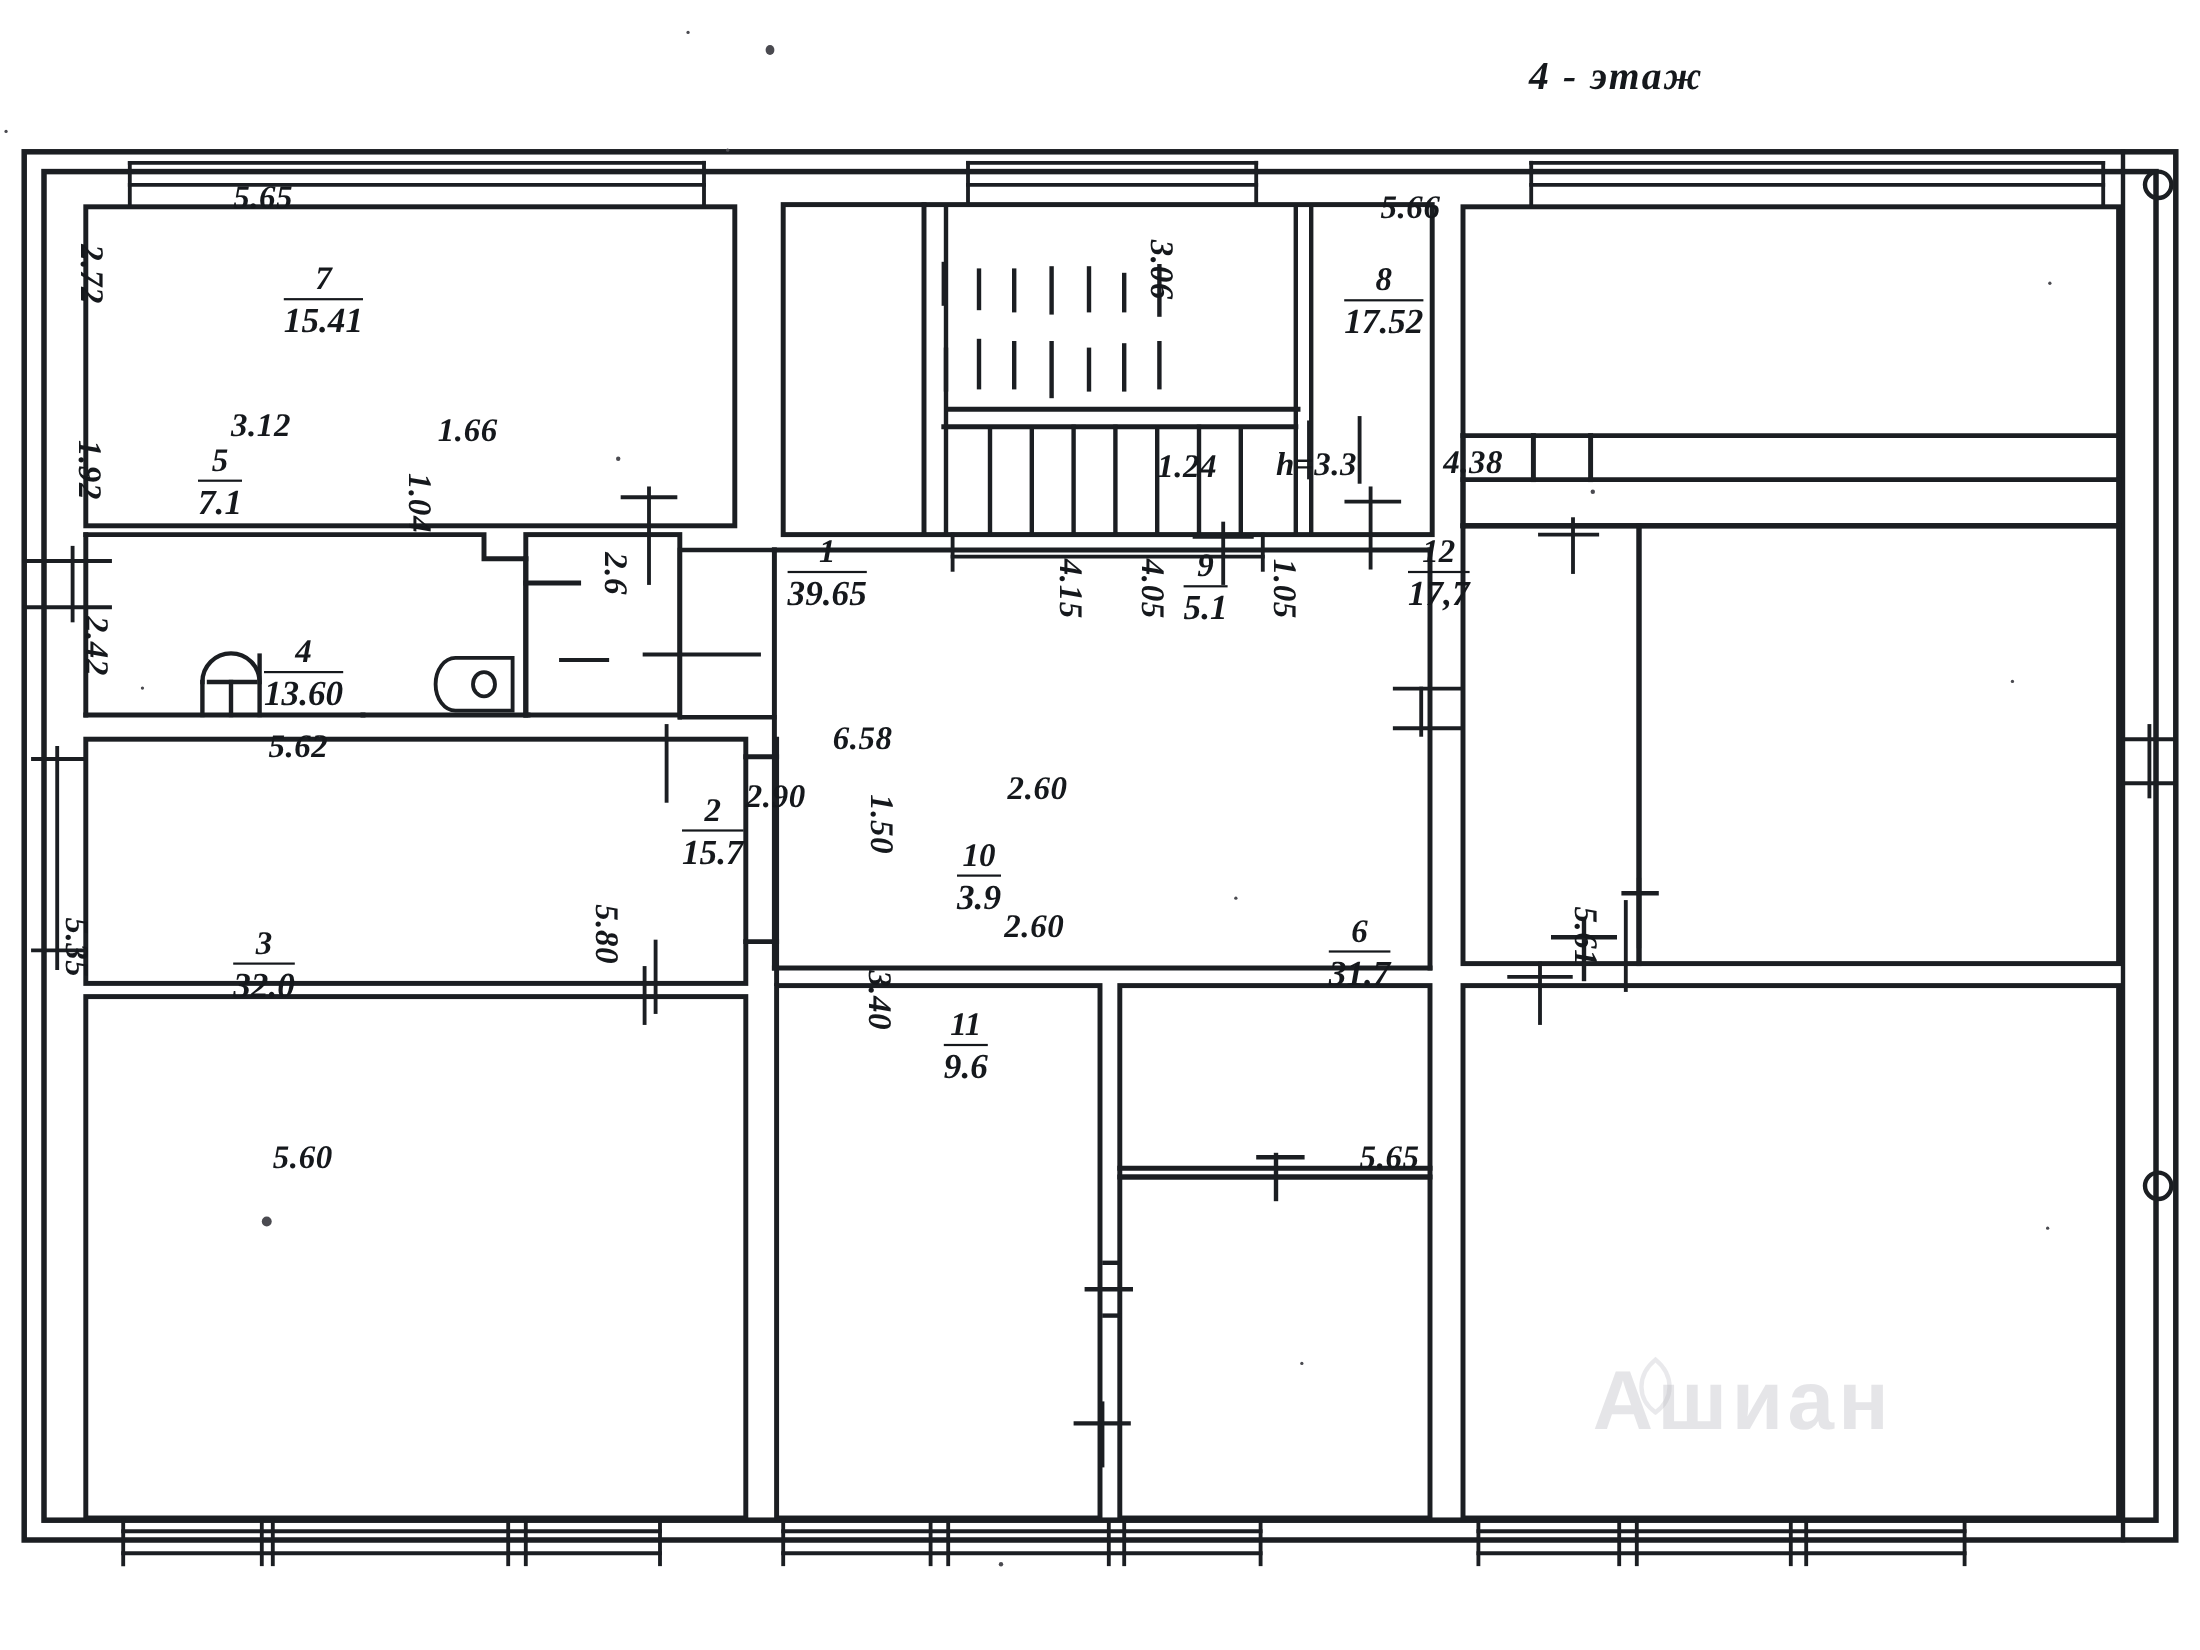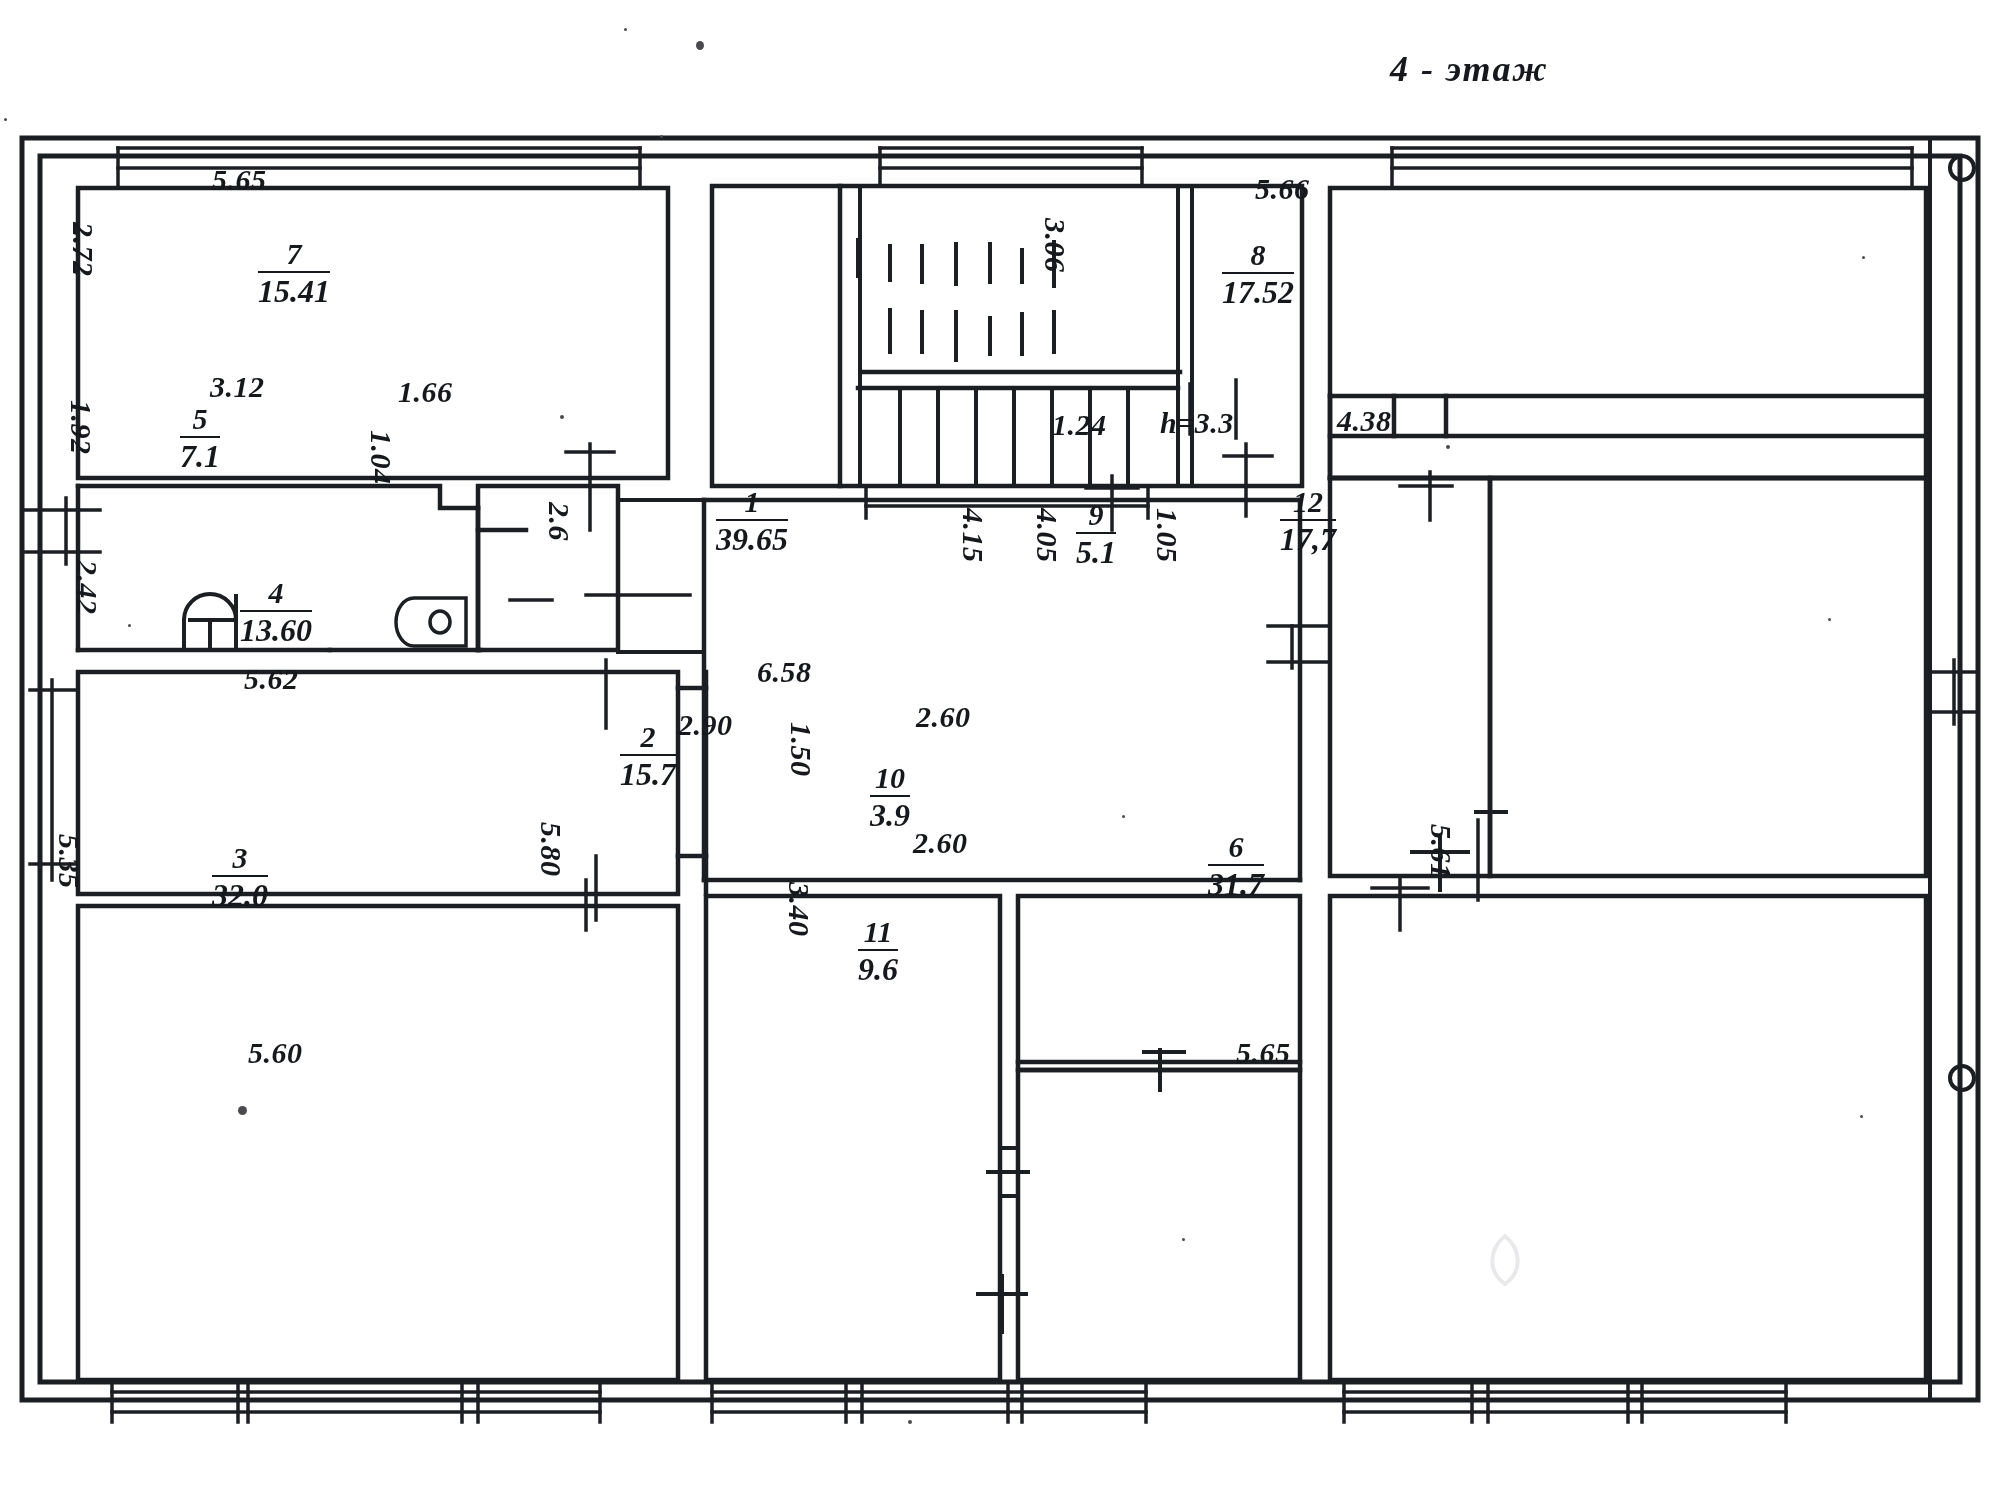--- a/index.html
+++ b/index.html
@@ -466,26 +466,27 @@
   <div class="lbl dim" style="left:678px; top:708px;">2.90</div>
   <div class="lbl dim rot-cw" style="left:568px; top:822px;">5.80</div>
   <div class="lbl dim" style="left:916px; top:700px;">2.60</div>
   <div class="lbl dim rot-cw" style="left:818px; top:722px;">1.50</div>
   <div class="lbl dim" style="left:913px; top:826px;">2.60</div>
   <div class="lbl dim rot-cw" style="left:816px; top:882px;">3.40</div>
   <div class="lbl dim" style="left:1255px; top:172px;">5.66</div>
   <div class="lbl dim rot-cw" style="left:1072px; top:218px;">3.06</div>
   <div class="lbl dim" style="left:1052px; top:408px;">1.24</div>
   <div class="lbl dim" style="left:1160px; top:406px;">h=3.3</div>
-  <div class="lbl dim" style="left:1312px; top:404px;margin-left:25px;">4.38</div>
+  <div class="lbl dim" style="left:1312px; top:404px;">4.38</div>
   <div class="lbl dim rot-cw" style="left:1064px; top:508px;">4.05</div>
   <div class="lbl dim rot-cw" style="left:1184px; top:508px;">1.05</div>
   <div class="lbl dim" style="left:1236px; top:1036px;">5.65</div>
   <div class="lbl dim rot-cw" style="left:1458px; top:824px;">5.61</div>
 
+  <div class="wm-ashian" style="left:1448px; top:1230px;">Ашиан</div>
   <svg class="wm-ashian-mark" style="left:1470px; top:1232px; width:70px; height:84px;" viewBox="0 0 70 84">
     <path d="M35 4 C18 18, 18 40, 35 52 C52 40, 52 18, 35 4 Z" fill="none" stroke="#b4b4bc" stroke-width="4"></path>
   </svg>
 
 
   <div class="speck" style="left:696px; top:41px;  width:8px;  height:9px;"></div>
   <div class="speck" style="left:624px; top:28px;  width:3px;  height:3px;"></div>
   <div class="speck" style="left:660px; top:135px; width:3px;  height:3px;"></div>
   <div class="speck" style="left:4px;   top:118px; width:3px;  height:3px;"></div>
   <div class="speck" style="left:560px; top:415px; width:4px;  height:4px;"></div>

